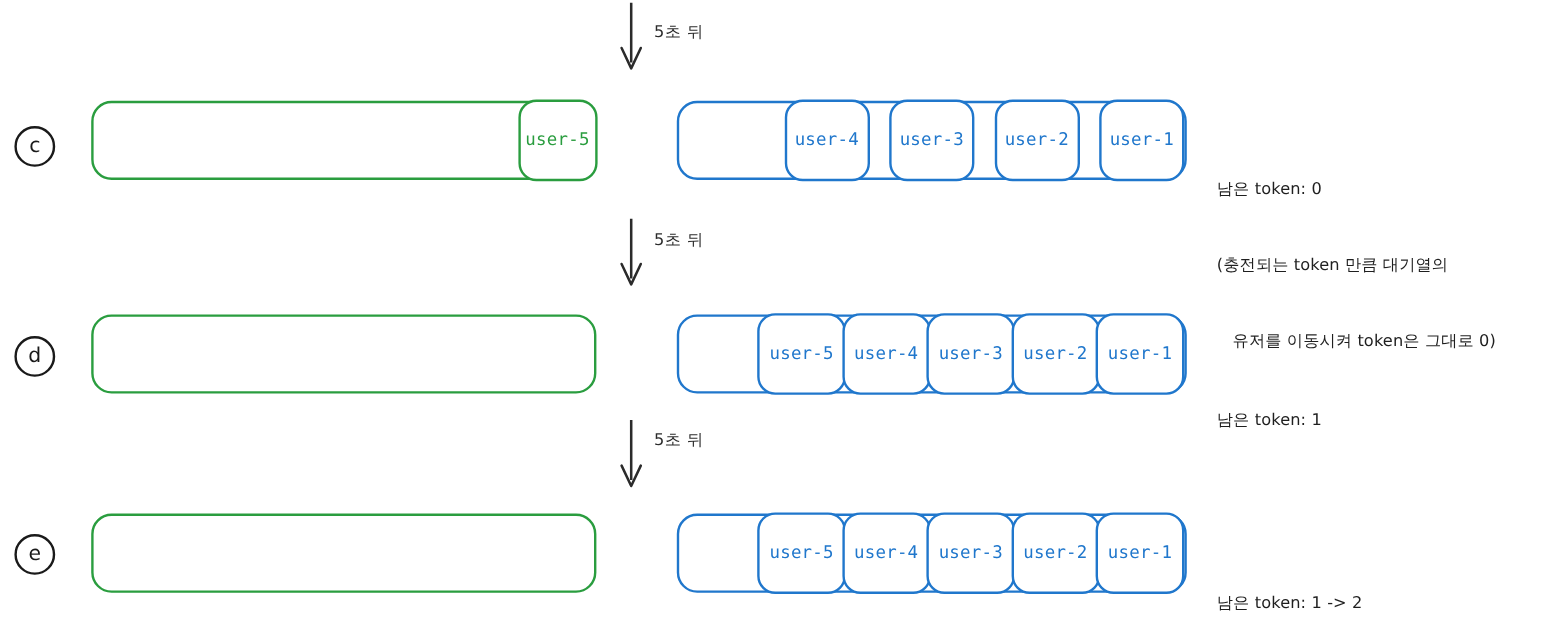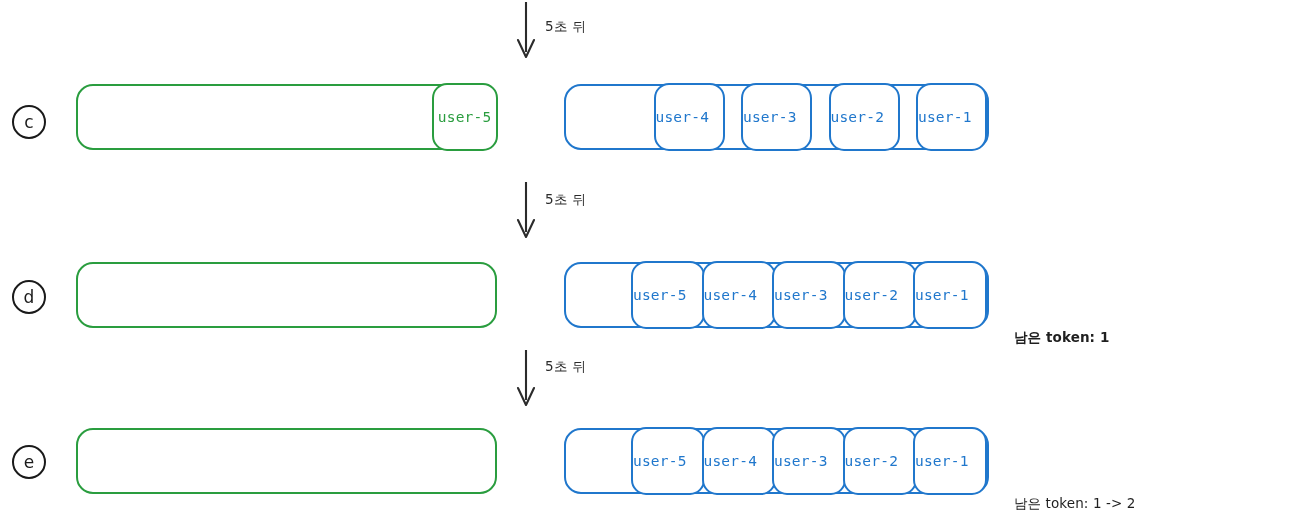--- a/index.html
+++ b/index.html
@@ -72,20 +72,21 @@
   }
   .blue-slot {
     position: absolute;
     top: -2.6px;
     bottom: -2.6px;
     border: 2.6px solid #2077cc;
     border-radius: 15px;
     box-sizing: border-box;
     display: flex;
     align-items: center;
+    justify-content: center;
     font-size: 14.5px;
     color: #2077cc;
     background: #ffffff;
     letter-spacing: 0.2px;
   }
 
   
   .arrow {
     position: absolute;
   }
@@ -140,20 +141,25 @@
       <span>user-3</span>
     </div>
     <div class="blue-slot" style="right:87.5px; width:71px;">
       <span>user-2</span>
     </div>
     <div class="blue-slot" style="right:0px; width:71px;">
       <span>user-1</span>
     </div>
   </div>
 
+  <div class="note" style="left:1014px; top:106px;">
+    <div>남은 token: 0</div>
+    <div>(충전되는 token 만큼 대기열의</div>
+    <div>   유저를 이동시켜 token은 그대로 0)</div>
+  </div>
 
   <div class="arrow" style="left:506px; top:182px;">
     <svg width="40" height="60" viewBox="0 0 40 60">
       <line x1="20" y1="0" x2="20" y2="50" stroke="#2b2b2b" stroke-width="2.1"></line>
       <path d="M12 38 L20 55 L28 38" fill="none" stroke="#2b2b2b" stroke-width="2.1" stroke-linecap="round" stroke-linejoin="round"></path>
     </svg>
   </div>
   <div class="arrow-caption" style="left:545px; top:191px;">5초 뒤</div>
 
   <div class="row-label" style="left:12px; top:280px;">
@@ -173,21 +179,21 @@
       <span>user-3</span>
     </div>
     <div class="blue-slot" style="right:70.5px; width:74px;">
       <span>user-2</span>
     </div>
     <div class="blue-slot" style="right:0px; width:74px;">
       <span>user-1</span>
     </div>
   </div>
 
-  <div class="note" style="left:1014px; top:285px;font-weight:bold;">
+  <div class="note" style="left:1014px; top:298px;">
     <div>남은 token: 1</div>
   </div>
 
   <div class="arrow" style="left:506px; top:350px;">
     <svg width="40" height="60" viewBox="0 0 40 60">
       <line x1="20" y1="0" x2="20" y2="50" stroke="#2b2b2b" stroke-width="2.1"></line>
       <path d="M12 38 L20 55 L28 38" fill="none" stroke="#2b2b2b" stroke-width="2.1" stroke-linecap="round" stroke-linejoin="round"></path>
     </svg>
   </div>
   <div class="arrow-caption" style="left:545px; top:358px;">5초 뒤</div>

